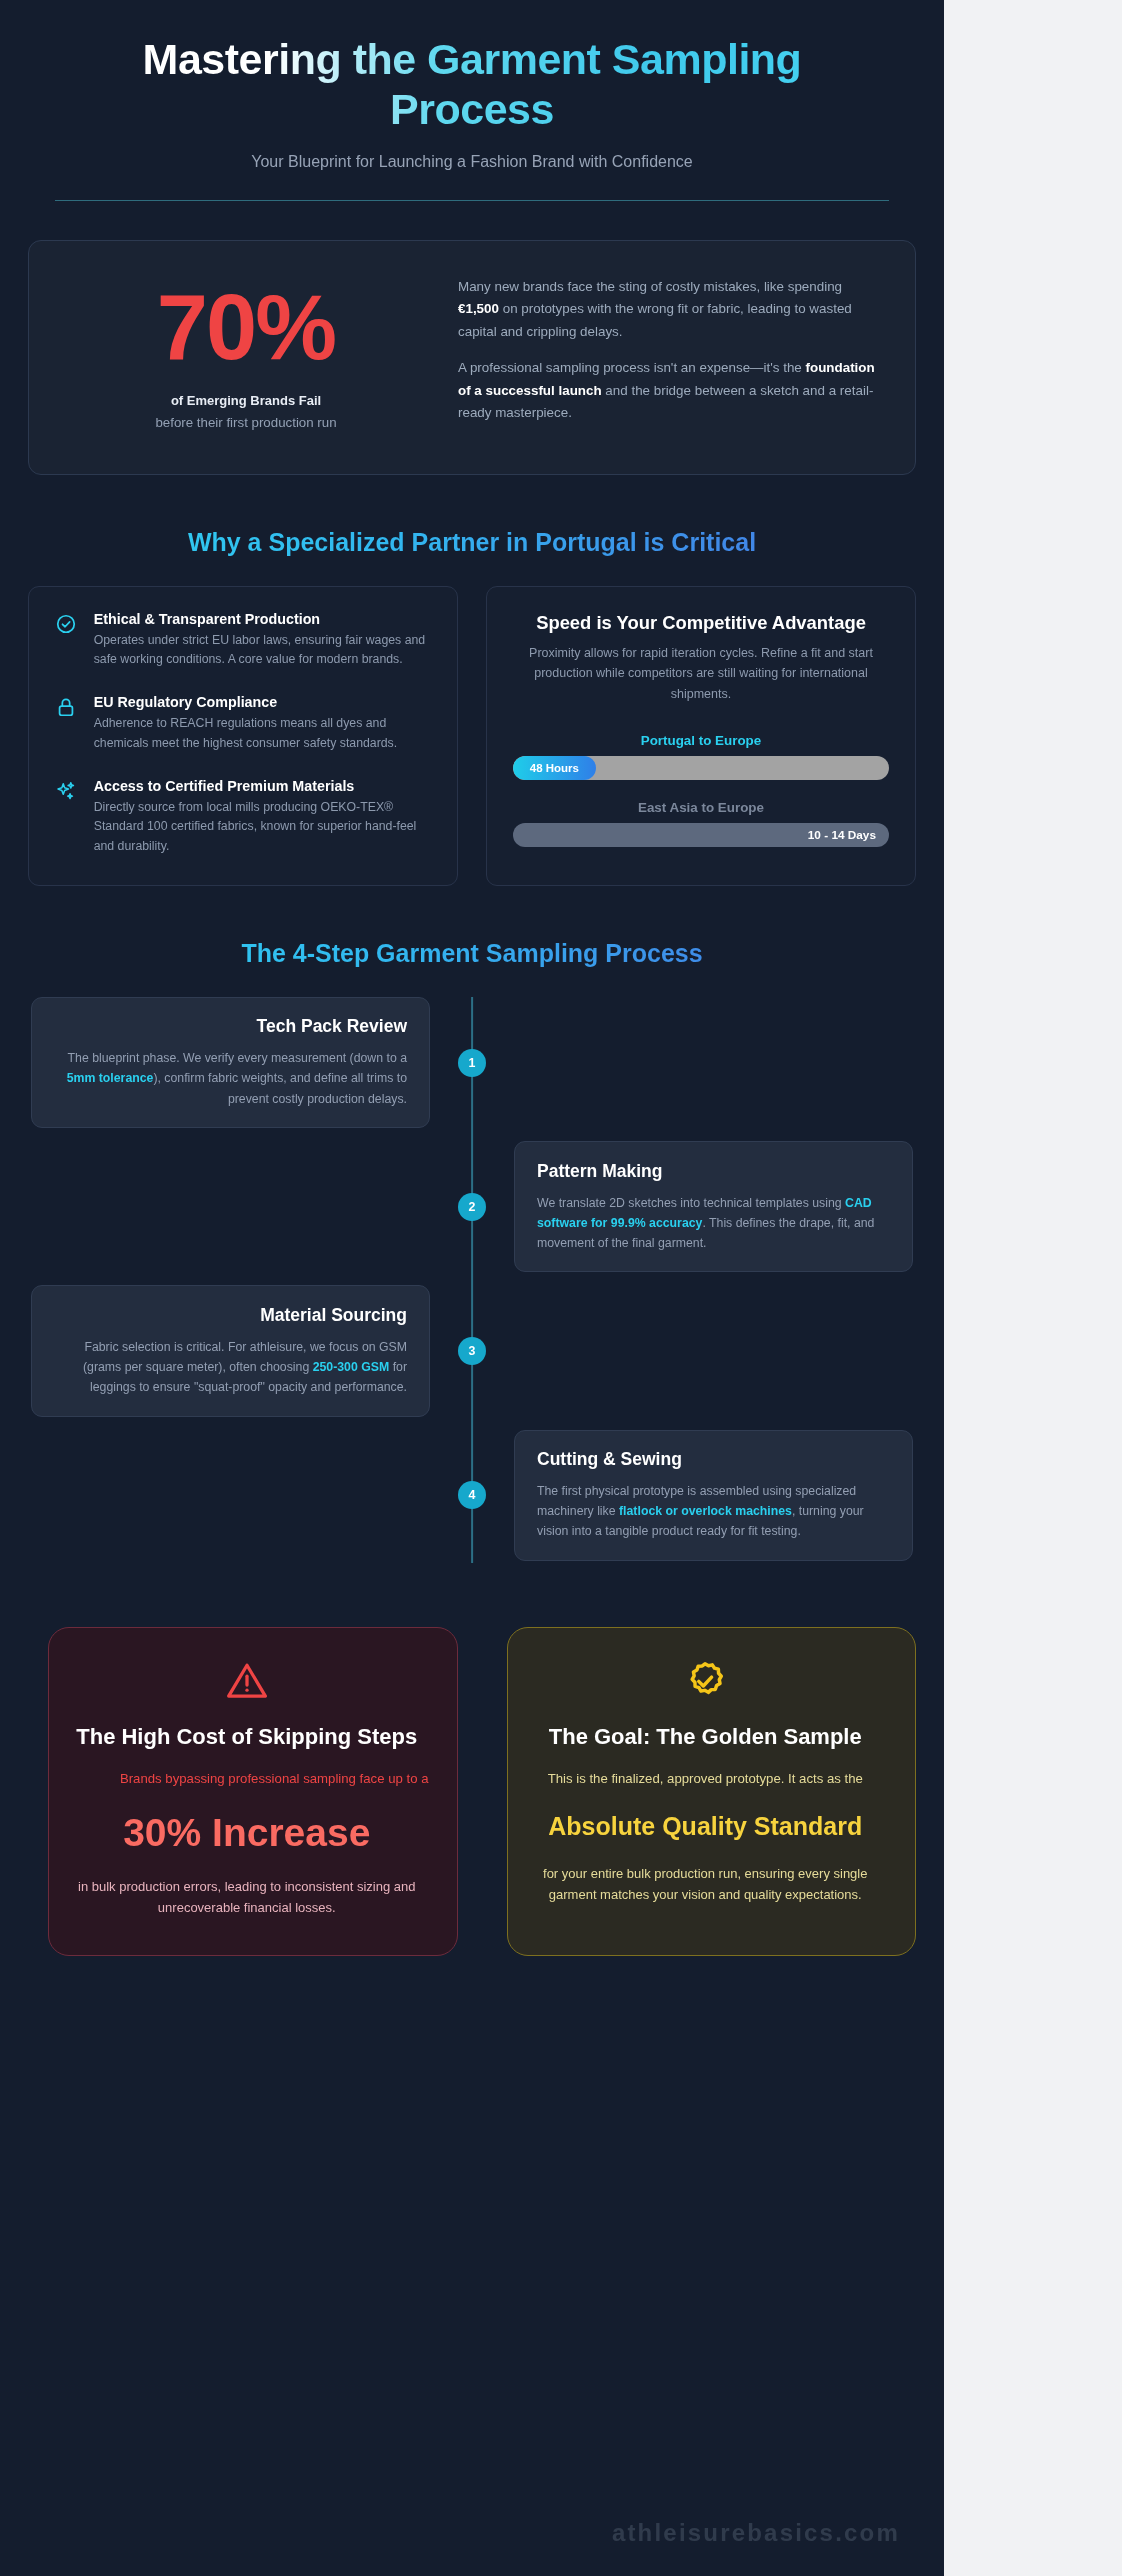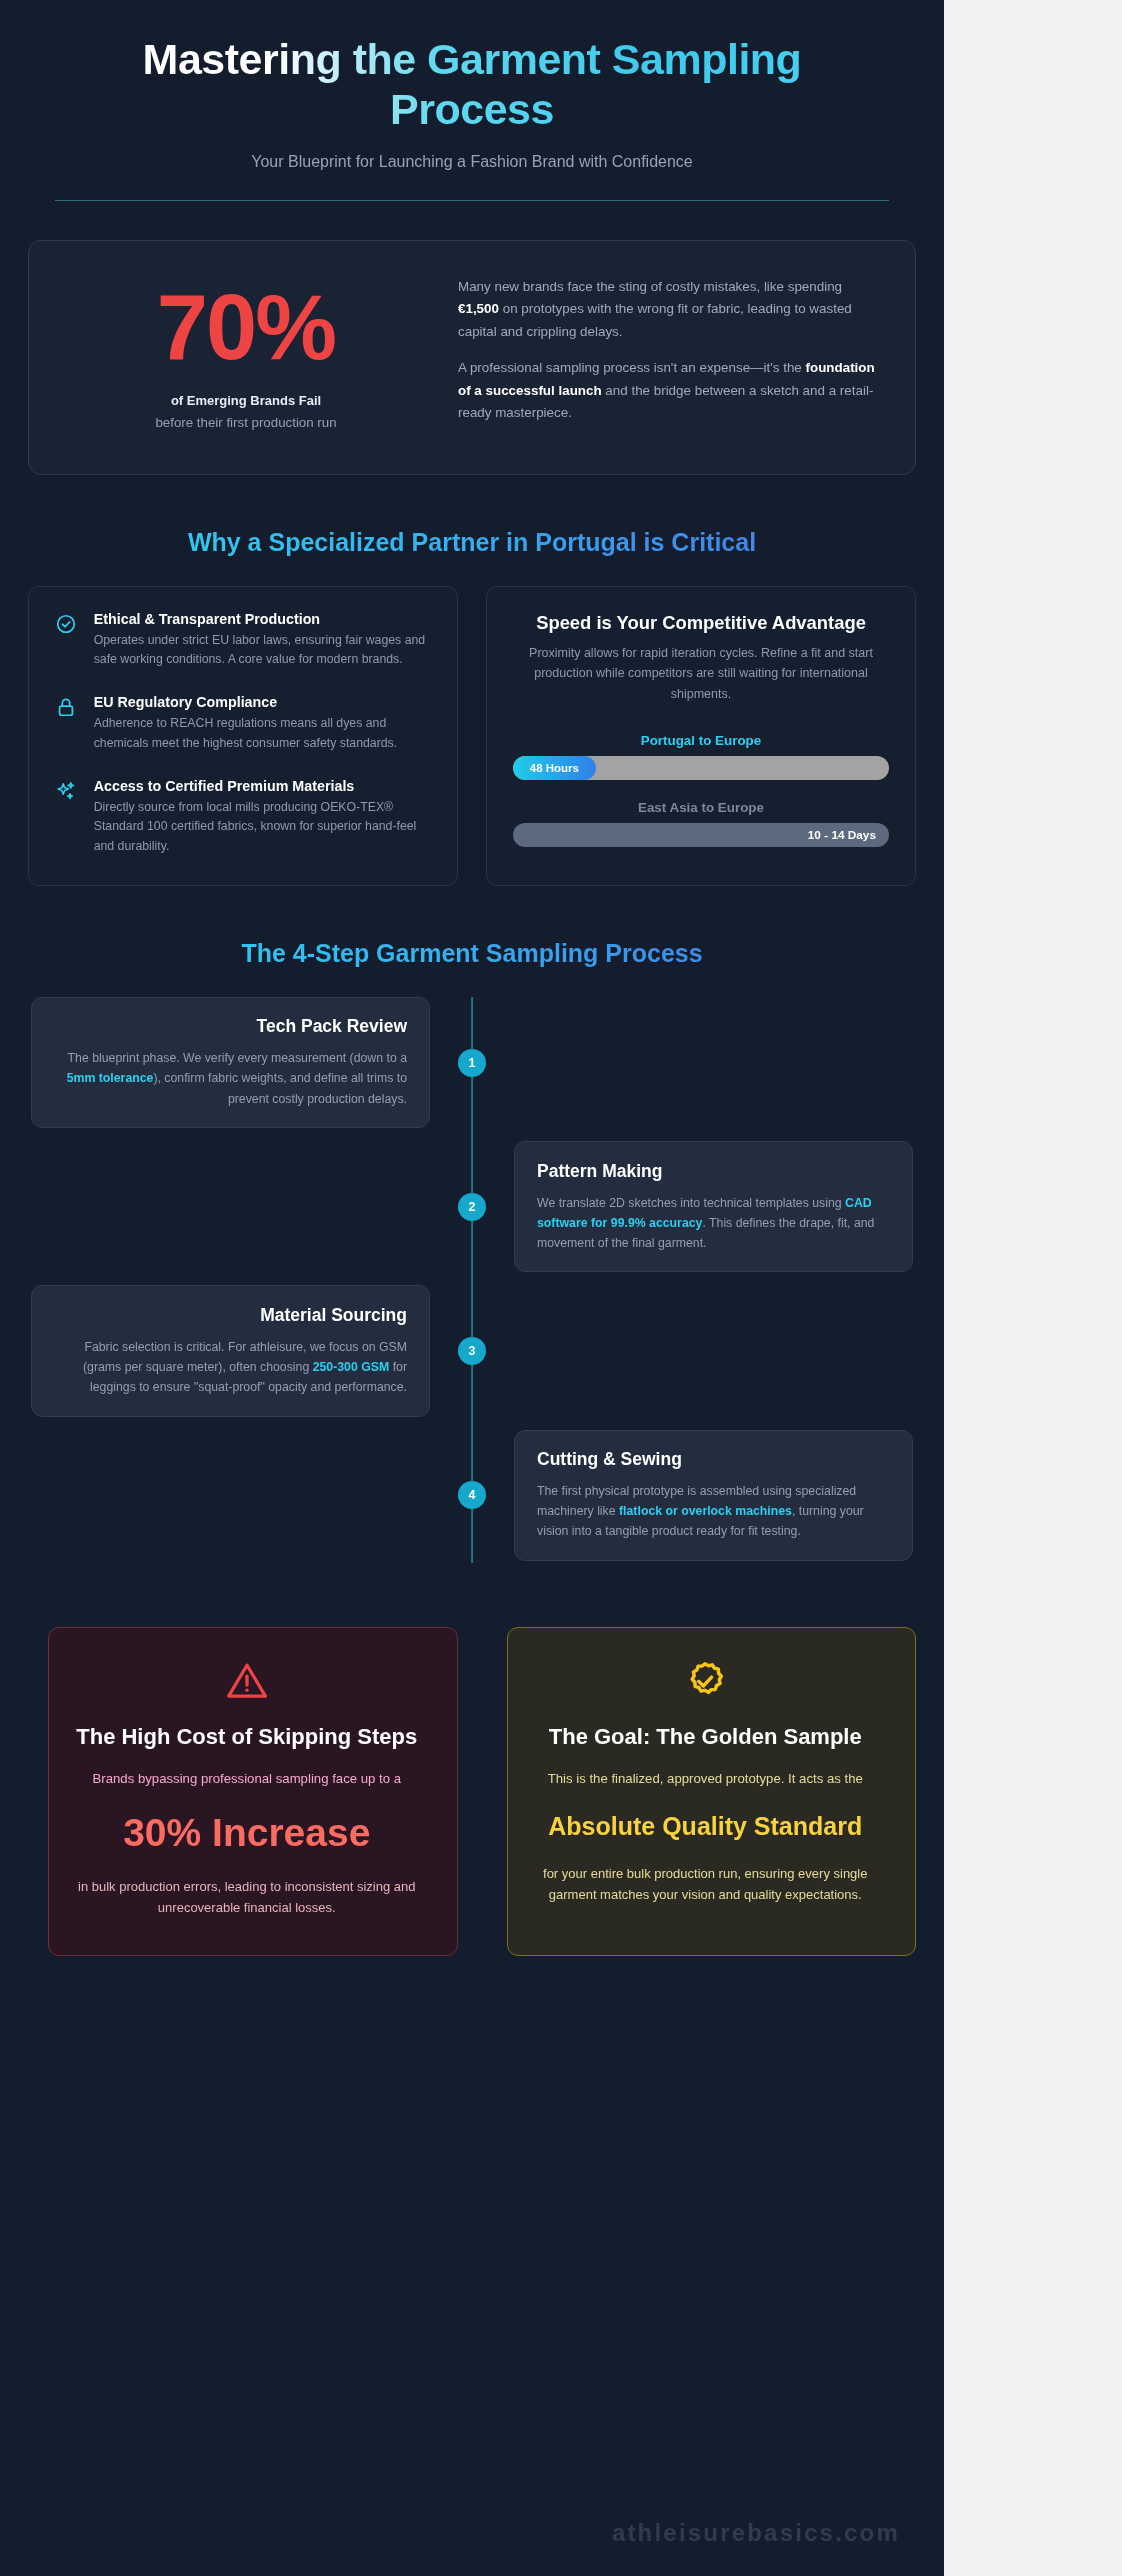--- a/index.html
+++ b/index.html
@@ -240,42 +240,42 @@
     font-size: 12.4px;
     font-weight: bold;
     display: flex; align-items: center; justify-content: center;
     z-index: 2;
   }
 
   
   .bottom { display: flex; gap: 29px; margin-top: 48px; align-items: stretch; }
   .bcard {
     flex: 1;
-    border-radius: 11px;
+    border-radius: 21px;
     padding: 31px 28px 37px 16px;
     text-align: center;
     margin-left: 20px;
   }
   .bcard.danger { background: #2a1622; border: 0.9px solid #6d2b3c; }
   .bcard.gold   { background: #2b2a22; border: 0.9px solid #7e701f; }
 
   .bcard-icon { margin: 0 auto 20px auto; width: 44px; height: 44px; }
   .bcard-icon svg { display: block; width: 44px; height: 44px; }
   .bcard.danger .bcard-icon { color: #ef4444; }
   .bcard.gold .bcard-icon { color: #f5c518; }
 
   .bcard h3 {
     font-size: 22px;
     font-weight: bold;
     color: #ffffff;
     line-height: 1.28;
     margin-bottom: 16.6px;
   }
   .bcard .lead { font-size: 13.2px; line-height: 1.62; margin-bottom: 22px; }
-  .bcard.danger .lead { color: #f9a8d4; }
+  .bcard.danger .lead { color: #ef4444; text-align: right; }
   .bcard.gold .lead { color: #e6dc9a; }
 
   .big-stat {
     font-size: 39px;
     font-weight: bold;
     line-height: 1.15;
     margin-bottom: 20px;
   }
   .bcard.danger .big-stat { color: #fa6b62; }
 

